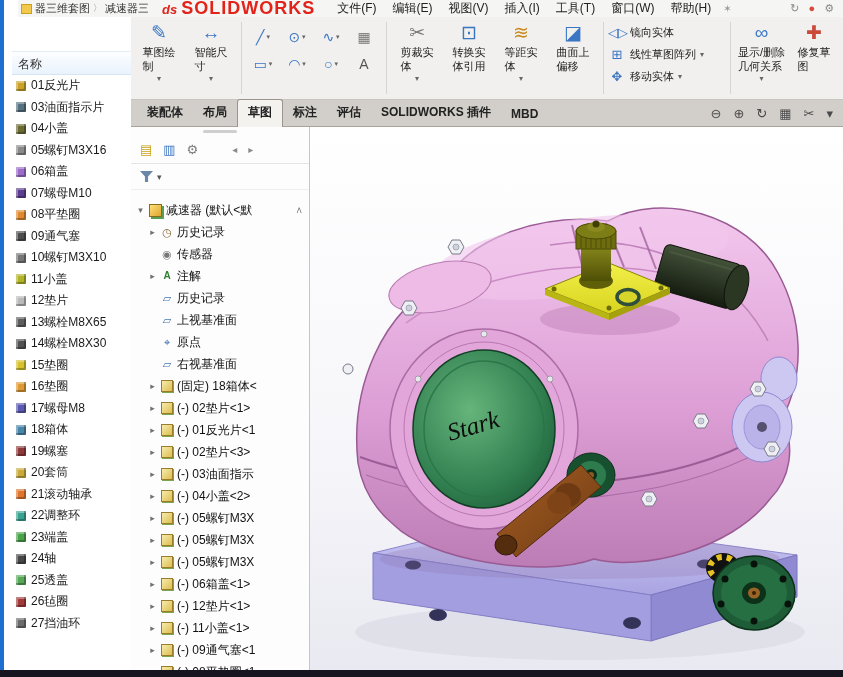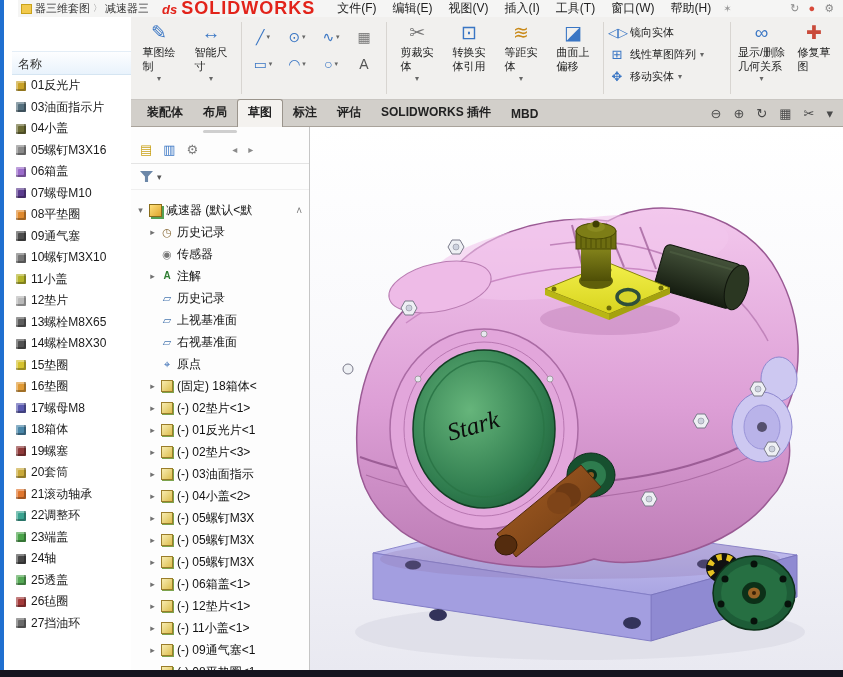--- a/index.html
+++ b/index.html
@@ -482,28 +482,28 @@
               </div>
 
               <div class="tree-row child">
                 <span class="texp"></span>
                 <span class="tico plane"></span>
                 <span class="tlabel">上视基准面</span>
               </div>
 
               <div class="tree-row child">
                 <span class="texp"></span>
+                <span class="tico origin"></span>
+                <span class="tlabel">原点</span>
+              </div>
+
+              <div class="tree-row child">
+                <span class="texp"></span>
                 <span class="tico plane"></span>
                 <span class="tlabel">右视基准面</span>
-              </div>
-
-              <div class="tree-row child">
-                <span class="texp"></span>
-                <span class="tico origin"></span>
-                <span class="tlabel">原点</span>
               </div>
 
               <div class="tree-row child">
                 <span class="texp">▸</span>
                 <span class="tico part"></span>
                 <span class="tlabel">(固定) 18箱体&lt;</span>
               </div>
 
               <div class="tree-row child">
                 <span class="texp">▸</span>

